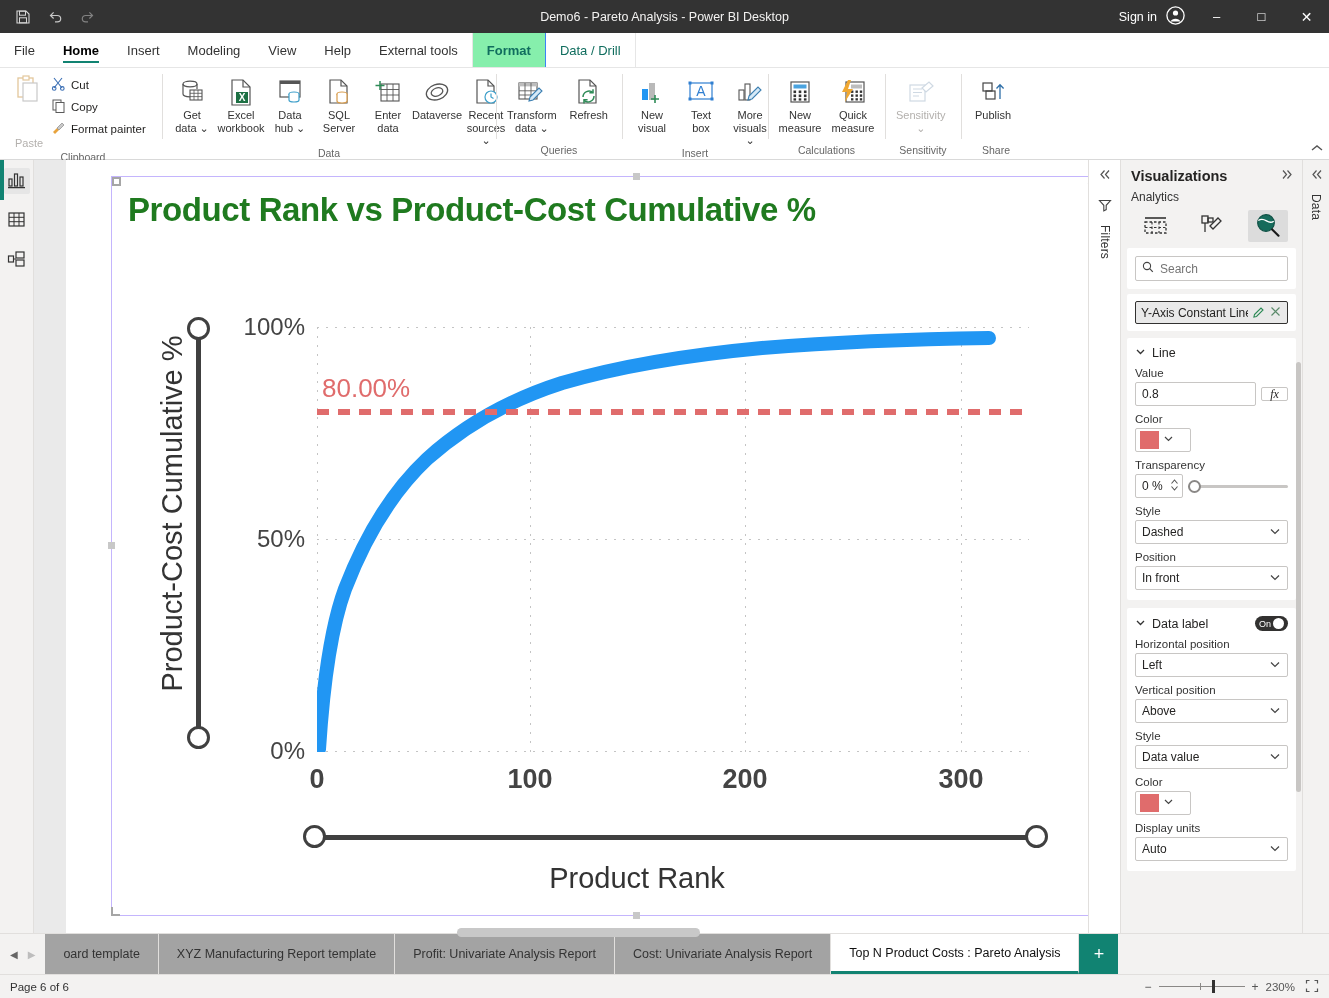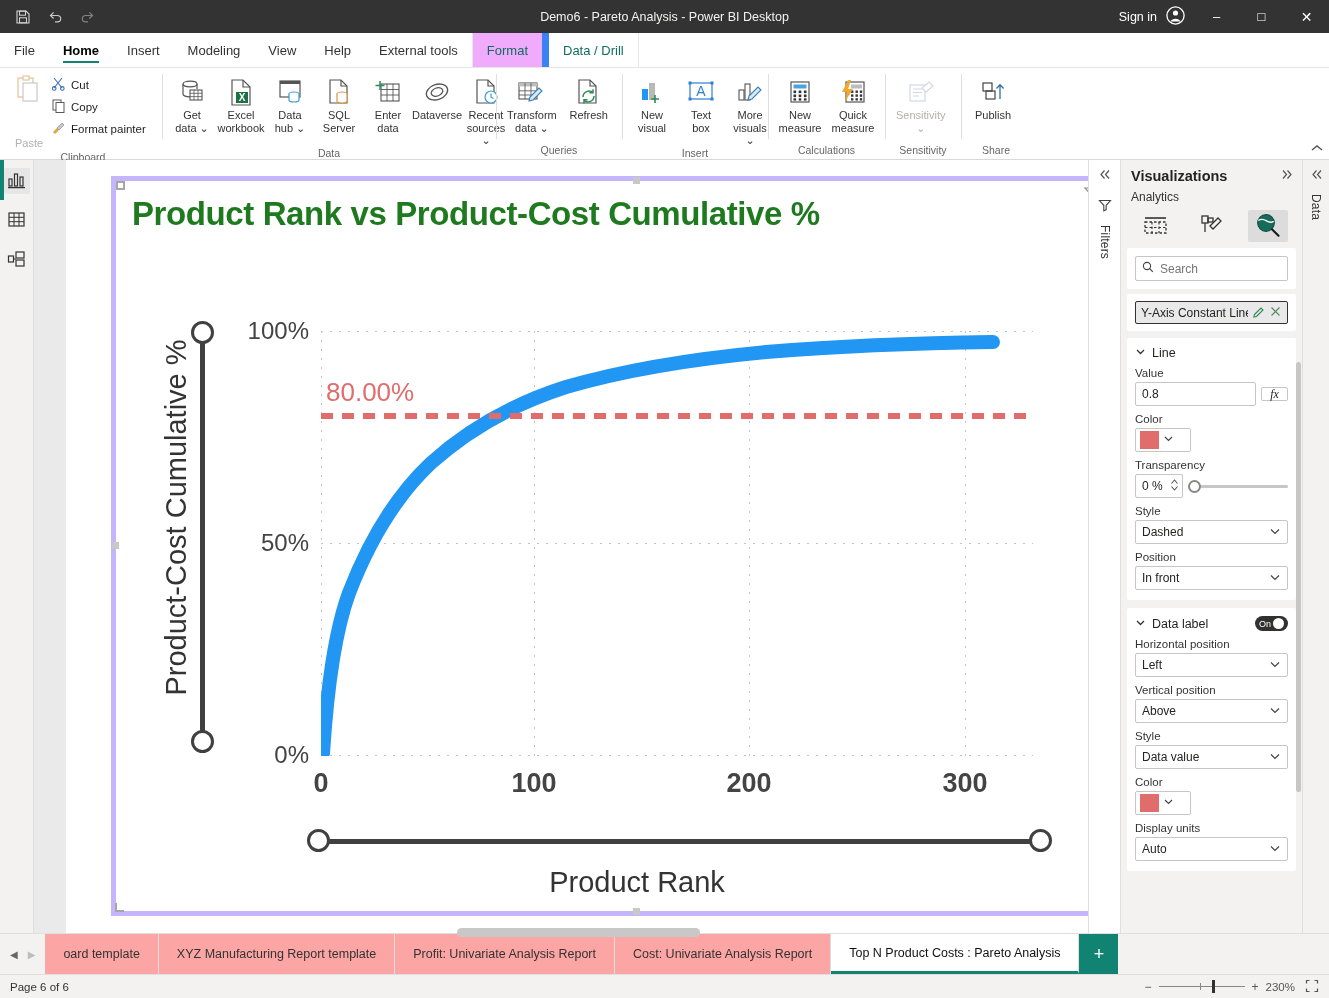--- a/index.html
+++ b/index.html
@@ -76,21 +76,21 @@
   .rail{ display:flex; flex-direction:column; align-items:center; padding-top:8px; gap:14px; }
   .railbtn{ width:26px; height:26px; display:flex; align-items:center; justify-content:center; cursor:pointer; border-radius:2px;}
   .railbtn.sel{ background:#e6e6e6;}
 
   .canvaswrap{ flex:1; background:#ffffff; position:relative; overflow:hidden; }
   .canvasgrey{ position:absolute; left:0; top:0; bottom:0; width:32px; background:#eaeaea;}
 
   
   .visual{
     position:absolute; left:77px; top:16px; width:1052px; height:740px;
-    background:#ffffff; border:5px solid #c4b5fd;
+    background:#ffffff; border:1px solid #c4b5fd;
   }
   .handle{ position:absolute; width:7px; height:7px; background:#c8c8c8; }
   .h-tm{ left:50%; margin-left:-4px; top:-4px;}
   .h-bm{ left:50%; margin-left:-4px; bottom:-4px;}
   .h-lm{ left:-4px; top:50%; margin-top:-4px;}
   .h-rm{ right:-4px; top:50%; margin-top:-4px;}
   .corner{ position:absolute; width:9px; height:9px; border:2px solid #a6a6a6;}
   .c-tr{ right:-1px; top:-1px; border-left:none; border-bottom:none;}
   .c-bl{ left:-1px; bottom:-1px; border-right:none; border-top:none;}
   .c-br{ right:-1px; bottom:-1px; border-left:none; border-top:none;}
@@ -212,21 +212,21 @@
   
   .pagetabs{
     height:41px; background:#f3f2f1; border-top:1px solid #e1dfdd;
     display:flex; align-items:stretch; position:relative;
   }
   .navarrows{ display:flex; align-items:center; gap:10px; padding:0 10px; color:#666;}
   .navarrows span{ cursor:pointer; font-size:10px;}
   .navarrows span.dim{ color:#bdbdbd;}
   .ptab{
     display:flex; align-items:center; padding:0 18px; font-size:12.5px; color:#333;
-    border-right:1px solid #e1dfdd; cursor:pointer; white-space:nowrap; background:#fca5a5;
+    border-right:1px solid #e1dfdd; cursor:pointer; white-space:nowrap; background:#a3a3a3;
   }
   .ptab.sel{ background:#ffffff; color:#111; border-bottom:3px solid #118372; font-weight:normal;}
   .addpage{
     width:39px; background:#118372; color:#fff; display:flex; align-items:center; justify-content:center;
     font-size:18px; cursor:pointer;
   }
   .tabscroll{ position:absolute; left:457px; top:-6px; width:243px; height:9px; background:#c8c8c8; border-radius:5px;}
 
   
   .statusbar{
@@ -290,21 +290,21 @@
 </div>
 
 <div class="menubar">
   <div class="mi">File</div>
   <div class="mi active">Home</div>
   <div class="mi">Insert</div>
   <div class="mi">Modeling</div>
   <div class="mi">View</div>
   <div class="mi">Help</div>
   <div class="mi">External tools</div>
-  <div class="mi ctx" style="border-left:1px solid #e6e6e6;border-right:7px solid #3b82f6;background:#f0abfc;">Format</div>
+  <div class="mi ctx" style="border-left:1px solid #e6e6e6;border-right:1px solid #3b82f6;background:#86efac;font-weight:bold;">Format</div>
   <div class="mi ctx" style="border-right:1px solid #e6e6e6;">Data / Drill</div>
 </div>
 
 <div class="ribbon">
 
   <div class="rgroup" style="width:158px">
     <div class="inner clip">
       <div class="paste">
         <span>
           <svg width="30" height="32" viewBox="0 0 30 32">

